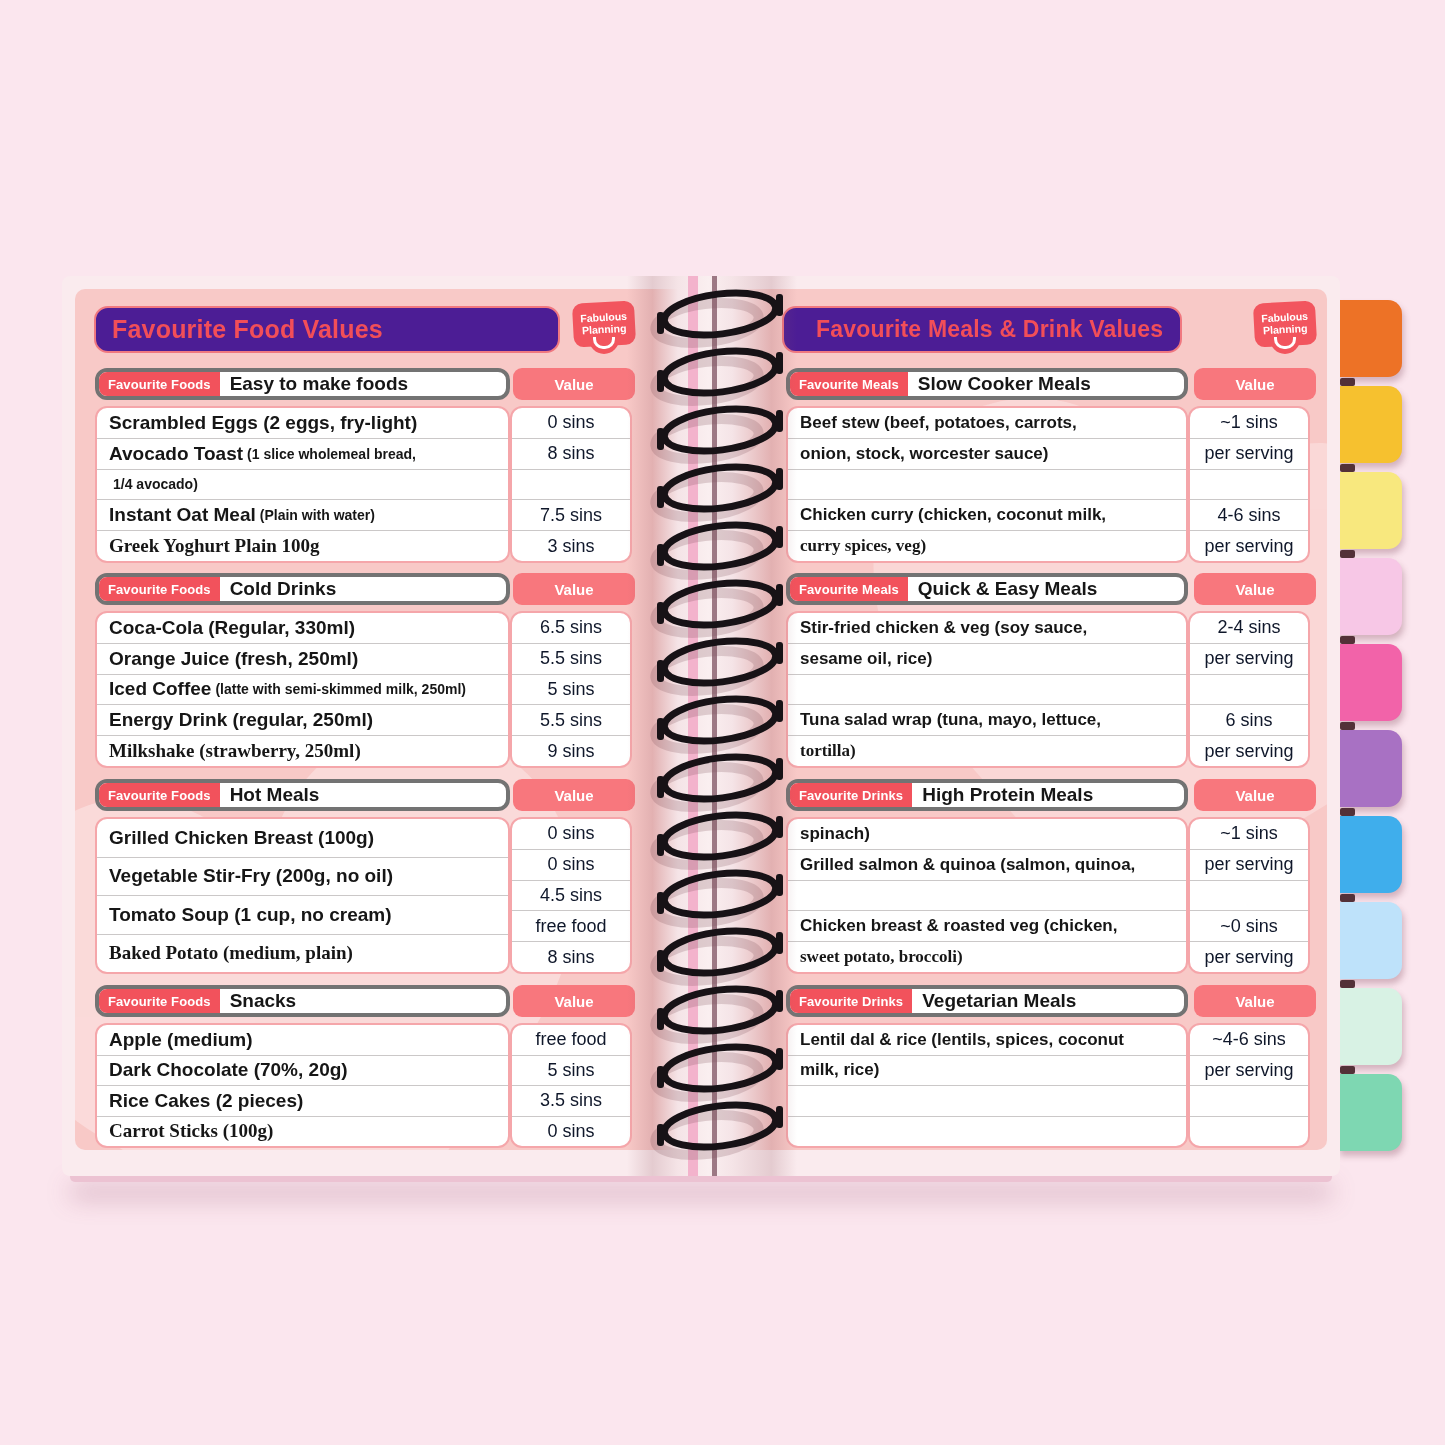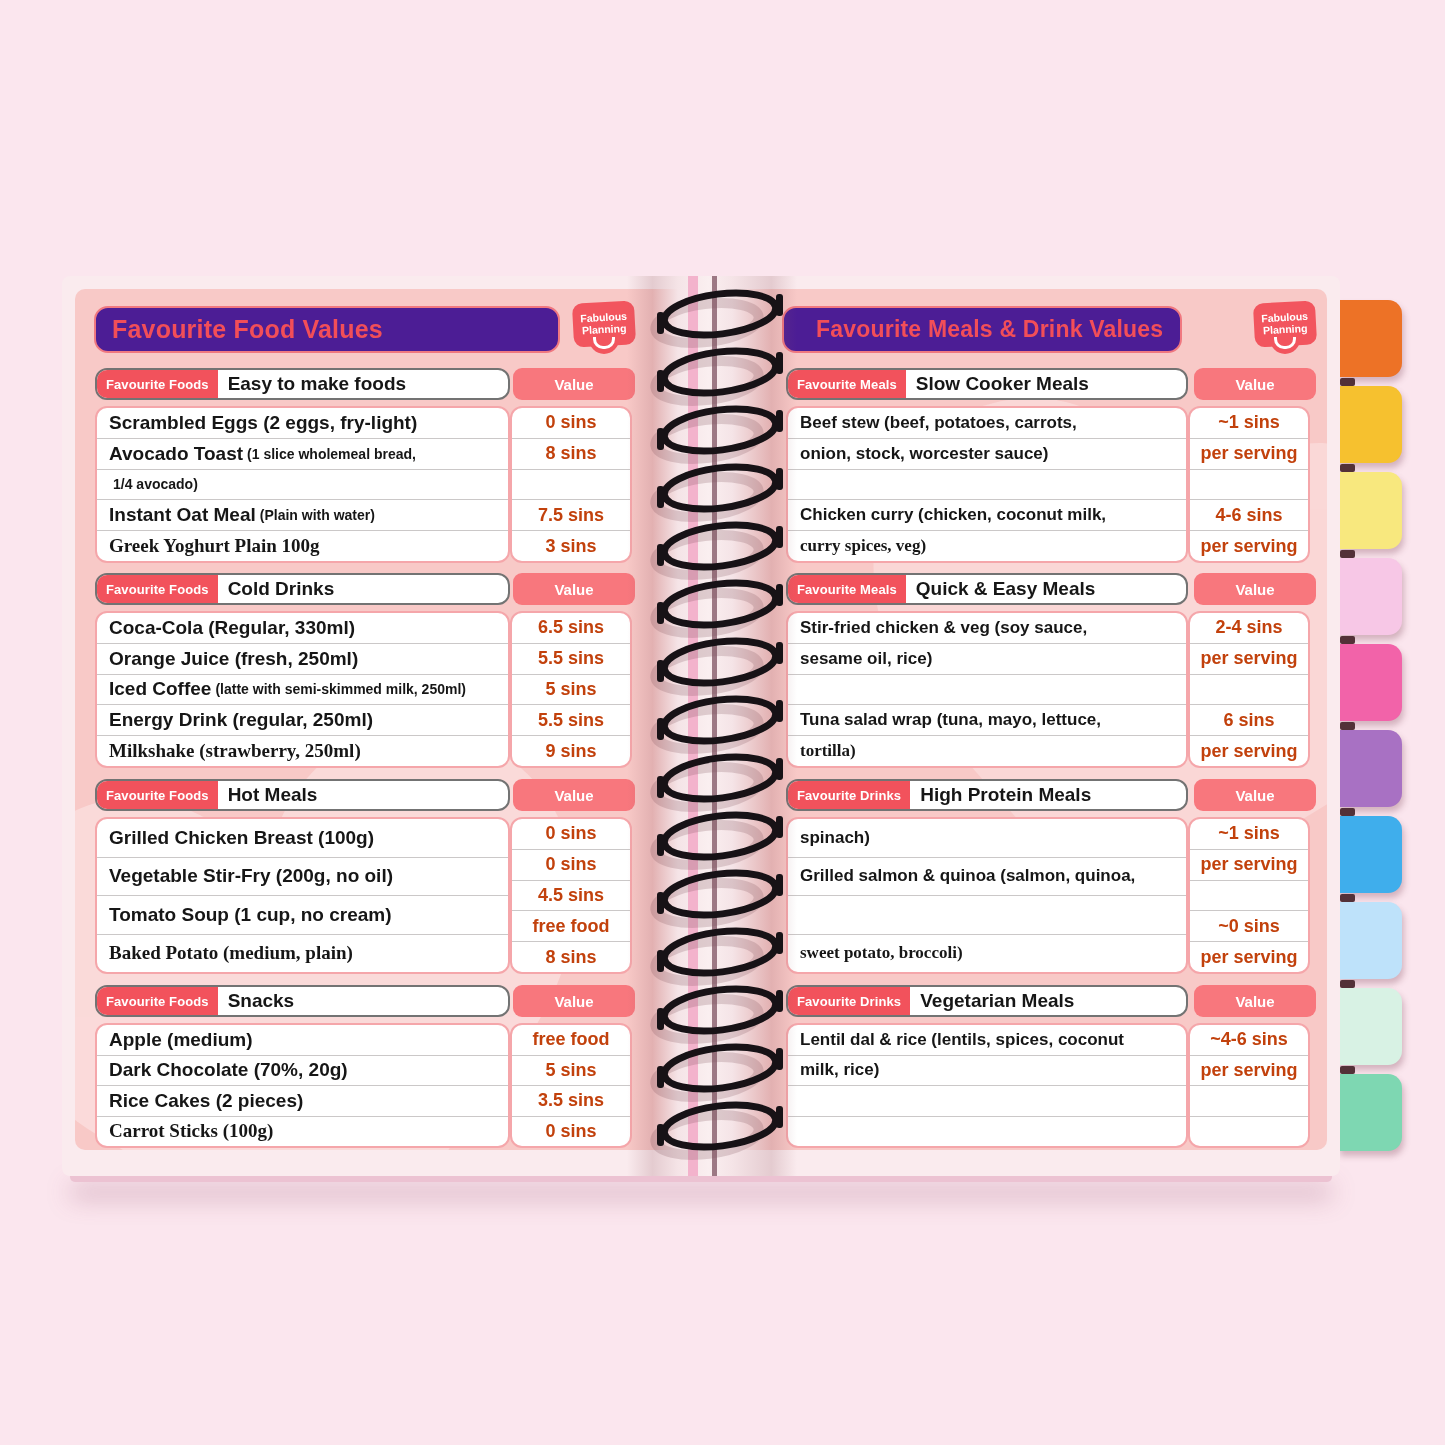--- a/index.html
+++ b/index.html
@@ -25,34 +25,34 @@
   .title-box{position:absolute;left:var(--title-x);top:30px;width:var(--title-w);height:47px;background:#4c1d95;border:2.5px solid #F07880;border-radius:14px;display:flex;align-items:center;padding:0 16px;box-sizing:border-box;color:#F24E58;font-weight:800;font-size:25px;letter-spacing:.2px;white-space:nowrap;}
   .page-right .title-box{font-size:23px;padding-left:32px;}
   
   .logo{position:absolute;left:var(--logo-x);top:26px;width:62px;height:44px;}
   .logo-badge{position:absolute;inset:0;background:#F2555E;border-radius:10px;color:#fff;font-weight:800;font-size:10.5px;line-height:1.1;display:flex;align-items:center;justify-content:center;text-align:center;transform:rotate(-3deg);}
   .logo-bump{position:absolute;left:50%;transform:translateX(-50%);bottom:-8px;width:30px;height:18px;background:#F2555E;border-radius:0 0 15px 15px;}
   .logo-smile{position:absolute;left:50%;transform:translateX(-50%);bottom:-3px;width:16px;height:9px;border:3px solid #fff;border-top:none;border-radius:0 0 10px 10px;}
   
   .section{position:absolute;left:var(--item-x);width:calc(var(--val-x) - var(--item-x) + 122px);}
   .sec-top{display:flex;justify-content:space-between;}
-  .sec-head{width:var(--item-w);height:32px;background:#fff;border:2px solid #737373;border-radius:12px;display:flex;align-items:center;overflow:hidden;box-sizing:border-box;}
+  .sec-head{width:var(--item-w);height:32px;background:#fff;border:4px solid #737373;border-radius:12px;display:flex;align-items:center;overflow:hidden;box-sizing:border-box;}
   .badge{height:100%;background:#F2525C;color:#fff;font-size:13px;font-weight:800;display:flex;align-items:center;padding:0 9px;flex:none;letter-spacing:.1px;}
   .sec-title{margin-left:10px;font-size:19px;font-weight:700;color:#161616;white-space:nowrap;}
   .value-head{width:122px;height:32px;background:#F8777D;border-radius:9px;color:#fff;font-weight:800;font-size:15px;display:flex;align-items:center;justify-content:center;box-sizing:border-box;}
   .sec-body{display:flex;margin-top:6px;height:157px;}
   .sec-body.rows4{height:125px;}
   .items-box,.values-box{background:#fff;border:2px solid #F5A6AA;border-radius:12px;box-sizing:border-box;display:flex;flex-direction:column;overflow:hidden;}
   .items-box{width:var(--item-w);}
   .values-box{width:122px;}
   .row{flex:1;display:flex;align-items:center;padding:0 12px;border-bottom:1.5px solid #CBC8C8;min-height:0;}
   .row:last-child{border-bottom:none;font-family:Liberation Serif, serif;}
   .main{font-size:var(--row-fs);font-weight:700;color:#161616;white-space:nowrap;}
   .small{font-size:14px;font-weight:700;color:#161616;margin-left:4px;white-space:nowrap;}
-  .vcell{flex:1;display:flex;align-items:center;justify-content:center;font-size:18px;font-weight:700;color:#c2410c;border-bottom:1.5px solid #CBC8C8;min-height:0;}
+  .vcell{flex:1;display:flex;align-items:center;justify-content:center;font-size:18px;font-weight:400;color:#0f172a;border-bottom:1.5px solid #CBC8C8;min-height:0;}
   .vcell:last-child{border-bottom:none;}
   
   .gutter{position:absolute;left:565px;top:0;width:170px;height:900px;z-index:3;background:linear-gradient(90deg, rgba(150,90,100,0) 0%, rgba(150,90,100,0.22) 15%, #F5E4E7 30%, #FAEFF0 48%, #F5E4E7 62%, rgba(150,90,100,0.22) 85%, rgba(150,90,100,0) 100%);}
   .ribbon{position:absolute;left:61px;top:0;width:10px;height:100%;background:#F3B3CC;}
   .spine-line{position:absolute;left:85px;top:0;width:5px;height:100%;background:#7E5260;opacity:.75;}
   .coils{position:absolute;left:583px;top:0;width:150px;height:900px;z-index:4;}
 </style>
 </head>
 <body>
 
@@ -342,20 +342,23 @@
             <div class="sec-body">
               <div class="items-box">
                 <div class="row">
                   <div class="main">spinach)</div>
                 </div>
                 <div class="row">
                   <div class="main">Grilled salmon &amp; quinoa (salmon, quinoa,</div>
                 </div>
                 <div class="row">
                   <div class="main"></div>
+                </div>
+                <div class="row">
+                  <div class="main">Chicken breast &amp; roasted veg (chicken,</div>
                 </div>
                 <div class="row">
                   <div class="main">sweet potato, broccoli)</div>
                 </div>
               </div>
               <div class="values-box">
                 <div class="vcell">~1 sins</div>
                 <div class="vcell">per serving</div>
                 <div class="vcell"></div>
                 <div class="vcell">~0 sins</div>

